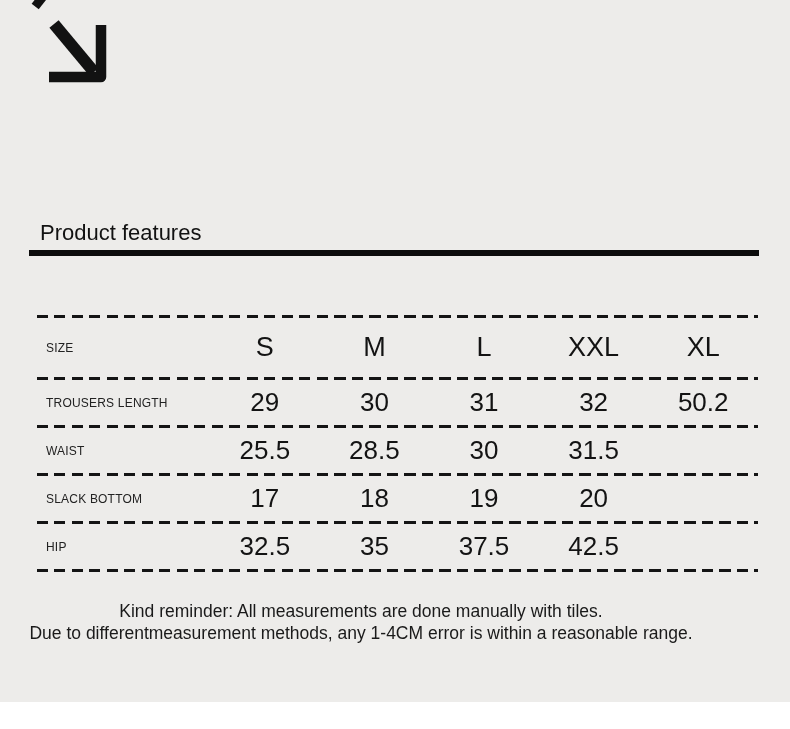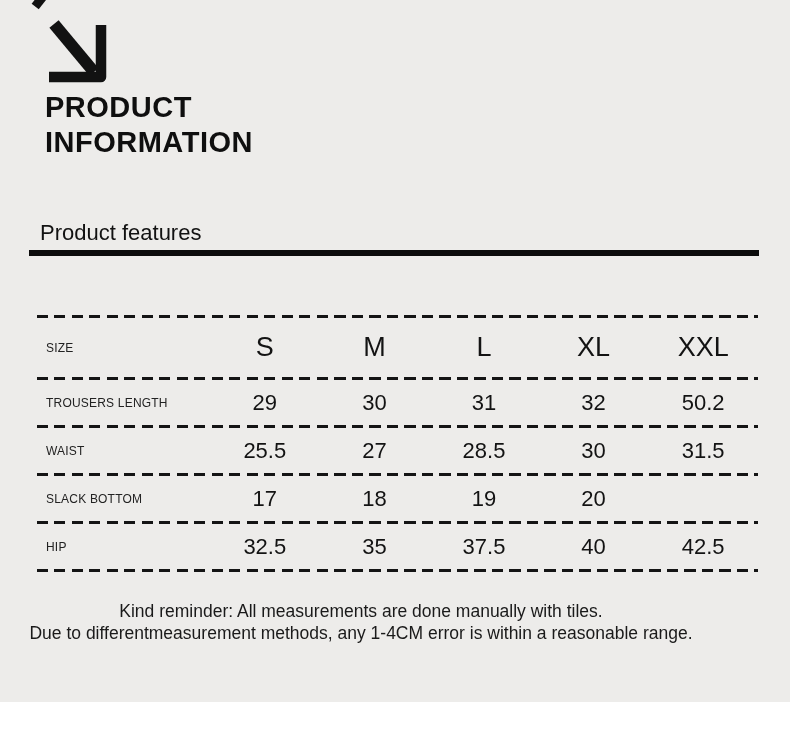--- a/index.html
+++ b/index.html
@@ -75,21 +75,21 @@
   .row.hdr { height: 59px; }
   .lbl {
     padding-left: 9px;
     font-size: 12px;
     letter-spacing: 0.2px;
     color: #222222;
     white-space: nowrap;
   }
   .val {
     text-align: center;
-    font-size: 22px;
+    font-size: 26px;
     color: #131313;
   }
   .row.hdr .val { font-size: 27px; }
   .reminder {
     position: absolute;
     left: 0; top: 600px;
     width: 722px;
     text-align: center;
     font-size: 17.5px;
     line-height: 22px;
@@ -104,76 +104,70 @@
 
   <div class="top-sliver"></div>
 
   <div class="arrow-wrap">
     <svg viewBox="0 0 61 63" xmlns="http://www.w3.org/2000/svg" aria-hidden="true">
       <path d="M7 4 L47 52" fill="none" stroke="#121212" stroke-width="12"></path>
       <path d="M2 57 L54 57 L54 5" fill="none" stroke="#121212" stroke-width="10.5" stroke-linejoin="round"></path>
     </svg>
   </div>
 
-  <h1 class="title">
-    <span>PRODUCT</span><br>
-    <span>INFORMATION</span>
-  </h1>
 
   <div class="features-label">Product features</div>
   <div class="rule"></div>
 
   <div class="size-table">
     <div class="dash"></div>
 
     <div class="row hdr">
       <div class="lbl">SIZE</div>
       <div class="val">S</div>
       <div class="val">M</div>
       <div class="val">L</div>
+      <div class="val">XXL</div>
       <div class="val">XL</div>
-      <div class="val">XXL</div>
     </div>
     <div class="dash"></div>
 
     <div class="row">
       <div class="lbl">TROUSERS LENGTH</div>
       <div class="val">29</div>
       <div class="val">30</div>
       <div class="val">31</div>
       <div class="val">32</div>
       <div class="val">50.2</div>
     </div>
     <div class="dash"></div>
 
     <div class="row">
       <div class="lbl">WAIST</div>
       <div class="val">25.5</div>
-      <div class="val">27</div>
       <div class="val">28.5</div>
       <div class="val">30</div>
       <div class="val">31.5</div>
     </div>
     <div class="dash"></div>
 
     <div class="row">
       <div class="lbl">SLACK BOTTOM</div>
       <div class="val">17</div>
       <div class="val">18</div>
       <div class="val">19</div>
       <div class="val">20</div>
     </div>
     <div class="dash"></div>
 
     <div class="row">
       <div class="lbl">HIP</div>
       <div class="val">32.5</div>
       <div class="val">35</div>
       <div class="val">37.5</div>
-      <div class="val">40</div>
       <div class="val">42.5</div>
     </div>
     <div class="dash"></div>
   </div>
 
   <div class="reminder">
     <div>Kind reminder: All measurements are done manually with tiles.</div>
     <div>Due to differentmeasurement methods, any 1-4CM error is within a reasonable range.</div>
   </div>
 </div>

